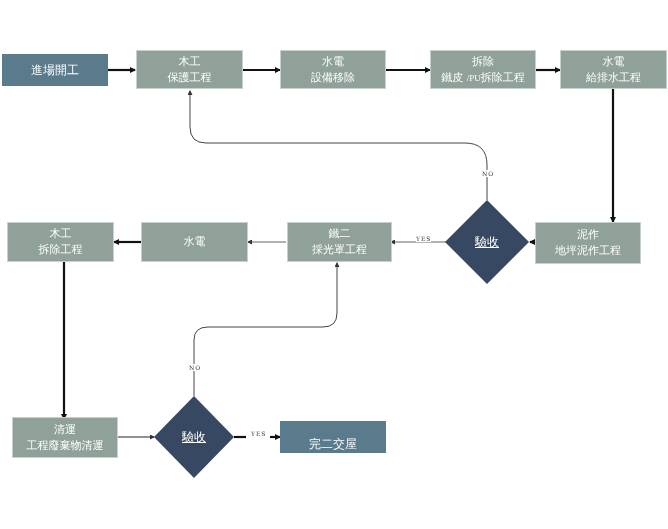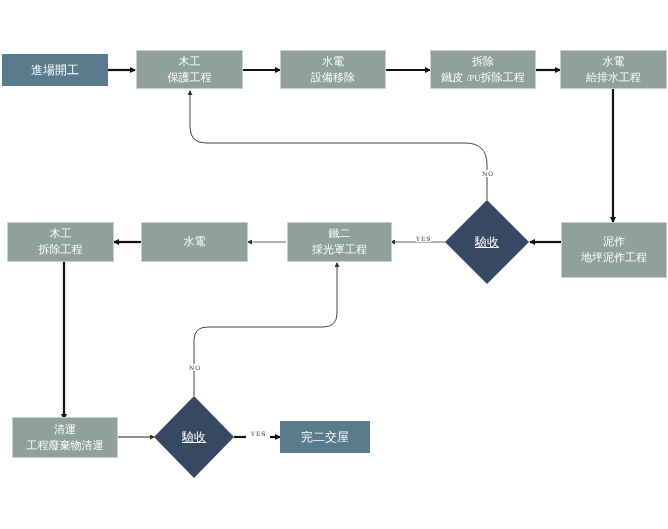--- a/index.html
+++ b/index.html
@@ -73,21 +73,21 @@
 </div>
 <div class="box gray" style="left:430px;top:50px;width:106px;height:39px;">
   <span>拆除</span>
   <span><span>鐵皮</span> <span style="font-family:Liberation Serif, serif;font-size:9px;vertical-align:top;">/PU</span><span>拆除工程</span></span>
 </div>
 <div class="box gray" style="left:560px;top:50px;width:107px;height:39px;">
   <span>水電</span>
   <span>給排水工程</span>
 </div>
 
-<div class="box gray" style="left:561px;top:222px;width:106px;height:56px;text-align:center;">
+<div class="box gray" style="left:535px;top:222px;width:106px;height:42px;text-align:center;">
   <span>泥作</span>
   <span>地坪泥作工程</span>
 </div>
 <div class="diamond-label" style="left:457px;top:234px;">驗收</div>
 <div class="box gray" style="left:287px;top:222px;width:105px;height:40px;">
   <span>鐵二</span>
   <span>採光罩工程</span>
 </div>
 <div class="box gray" style="left:141px;top:222px;width:107px;height:40px;">
   <span>水電</span>
@@ -95,20 +95,20 @@
 <div class="box gray" style="left:7px;top:222px;width:107px;height:40px;">
   <span>木工</span>
   <span>拆除工程</span>
 </div>
 
 <div class="box gray" style="left:12px;top:417px;width:106px;height:41px;text-align:center;">
   <span>清運</span>
   <span>工程廢棄物清運</span>
 </div>
 <div class="diamond-label" style="left:164px;top:429px;">驗收</div>
-<div class="box blue" style="left:280px;top:421px;width:90px;height:32px;">
+<div class="box blue" style="left:280px;top:421px;width:106px;height:32px;justify-content:flex-end;">
   <span>完二交屋</span>
 </div>
 
 <div class="edge-label" style="left:416px;top:235px;">YES</div>
 <div class="edge-label" style="left:482px;top:170px;">NO</div>
 <div class="edge-label" style="left:189px;top:364px;">NO</div>
 <div class="edge-label" style="left:251px;top:430px;">YES</div>
 
 </body></html>

